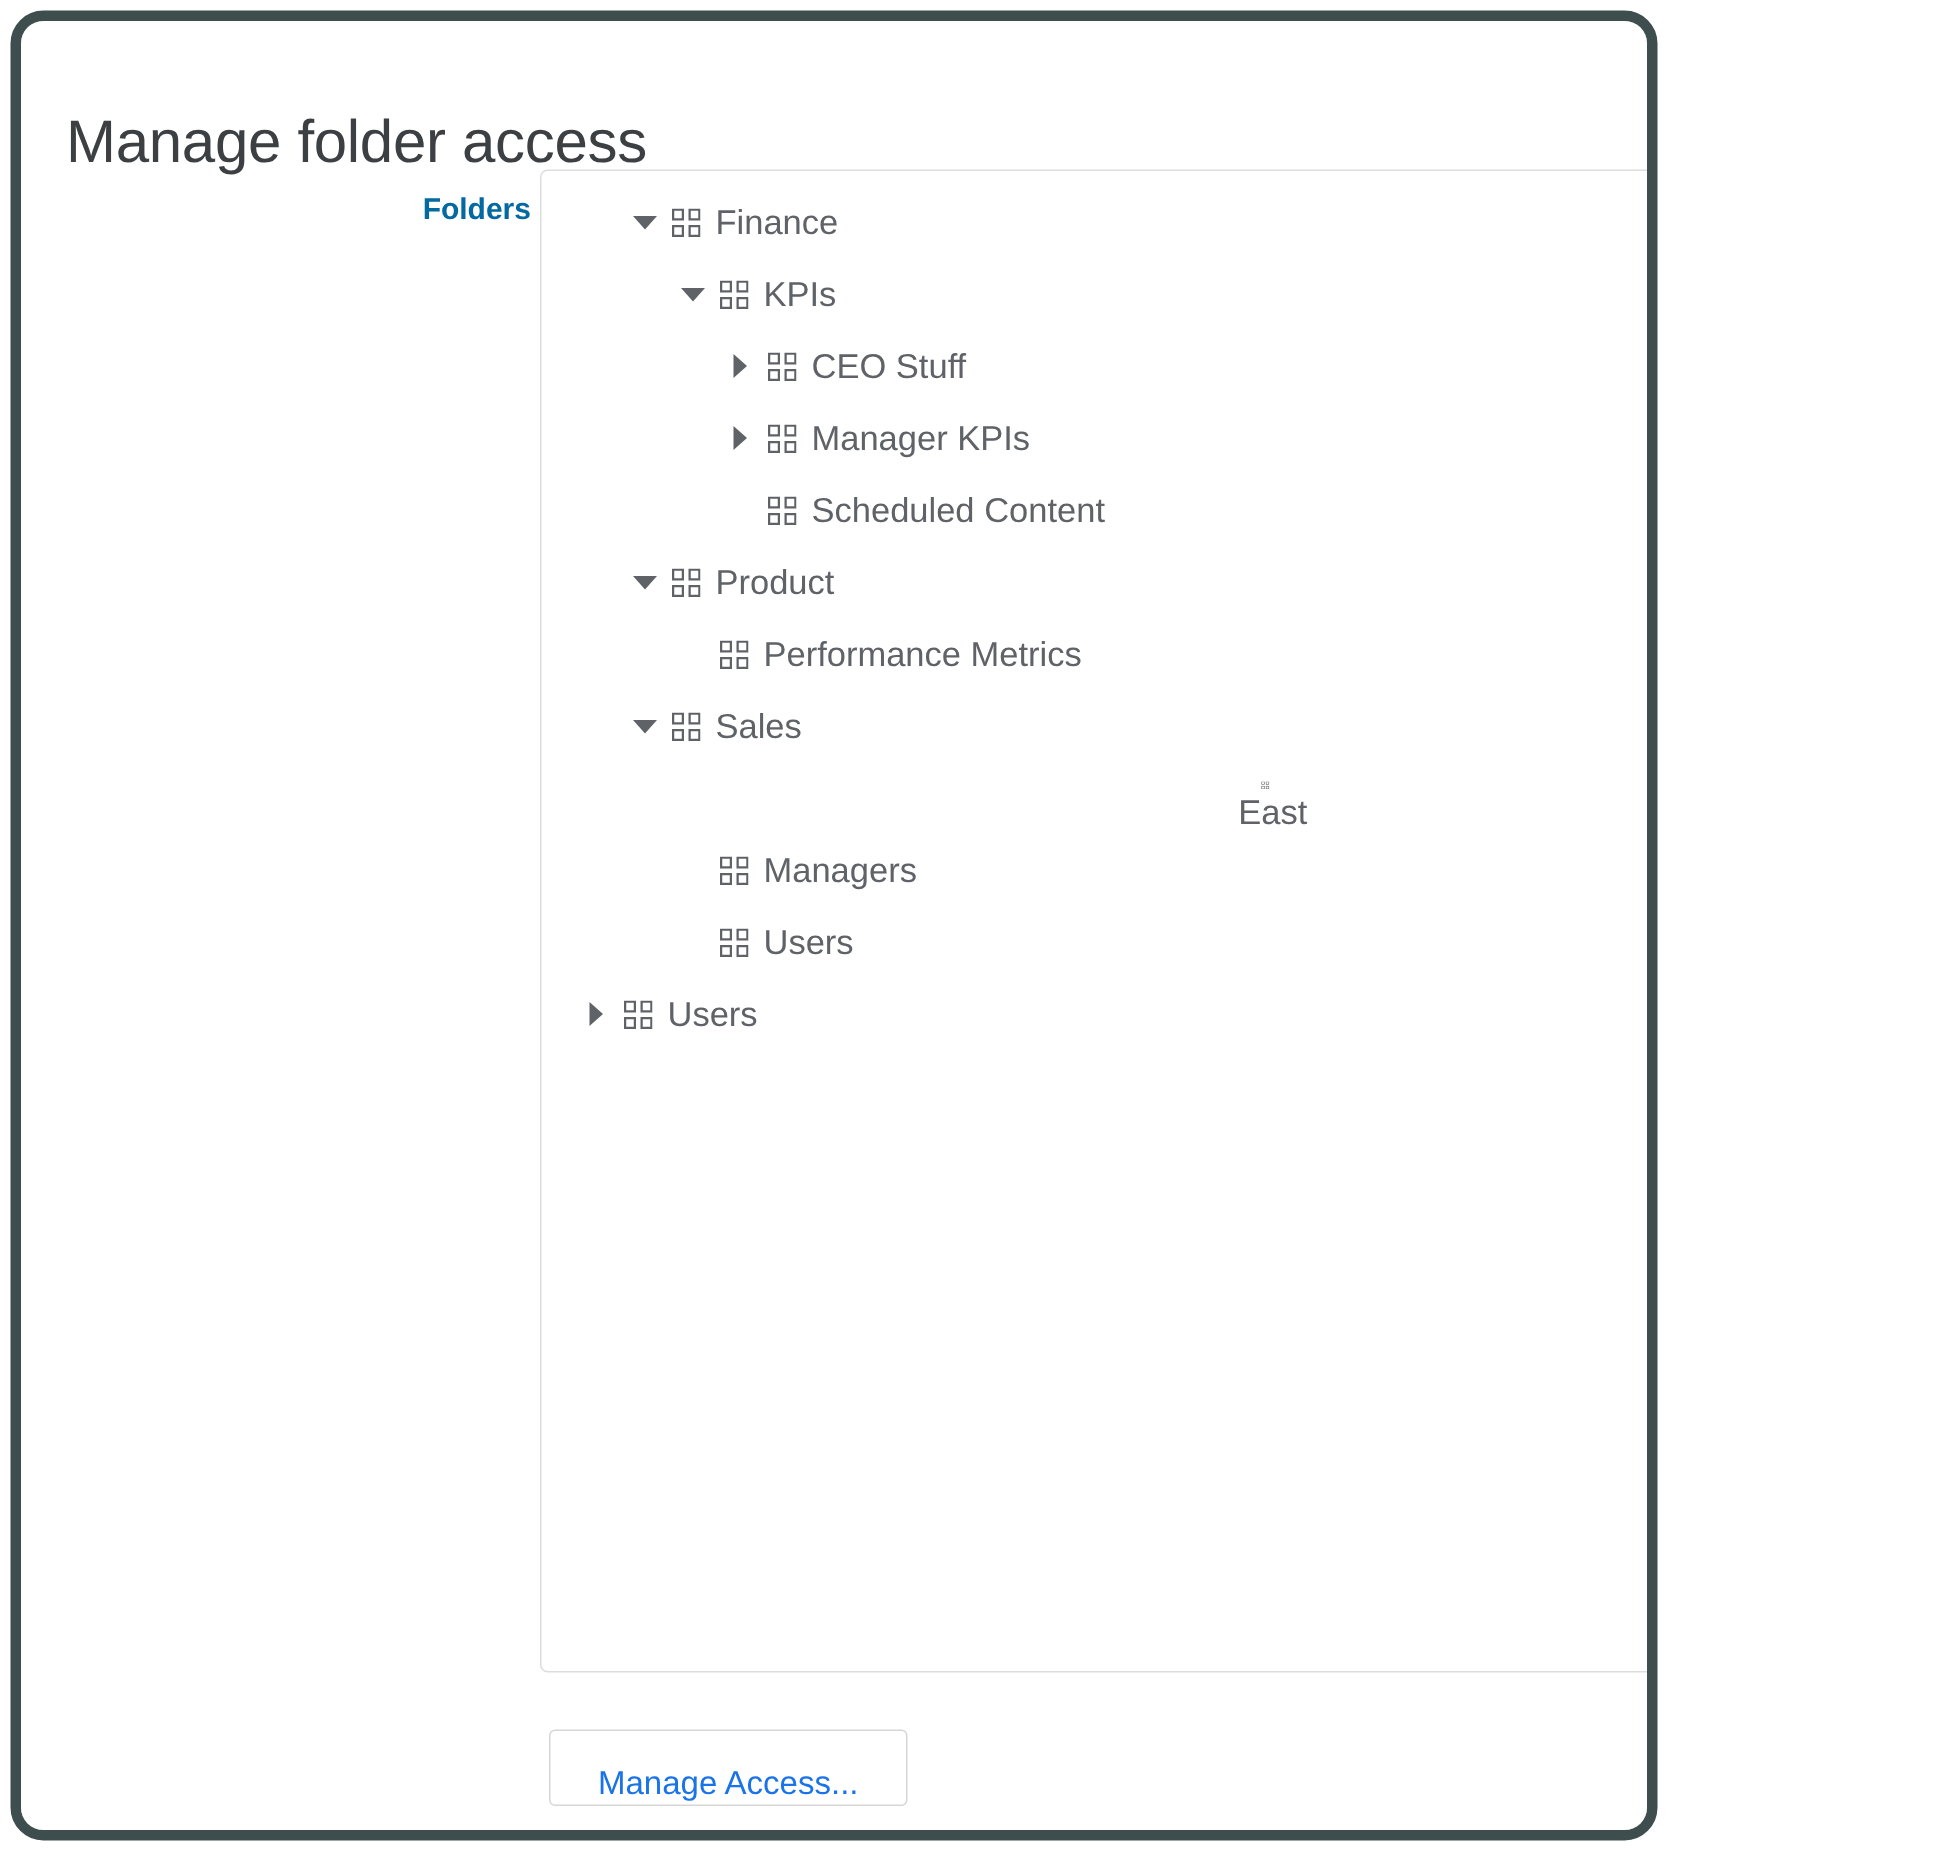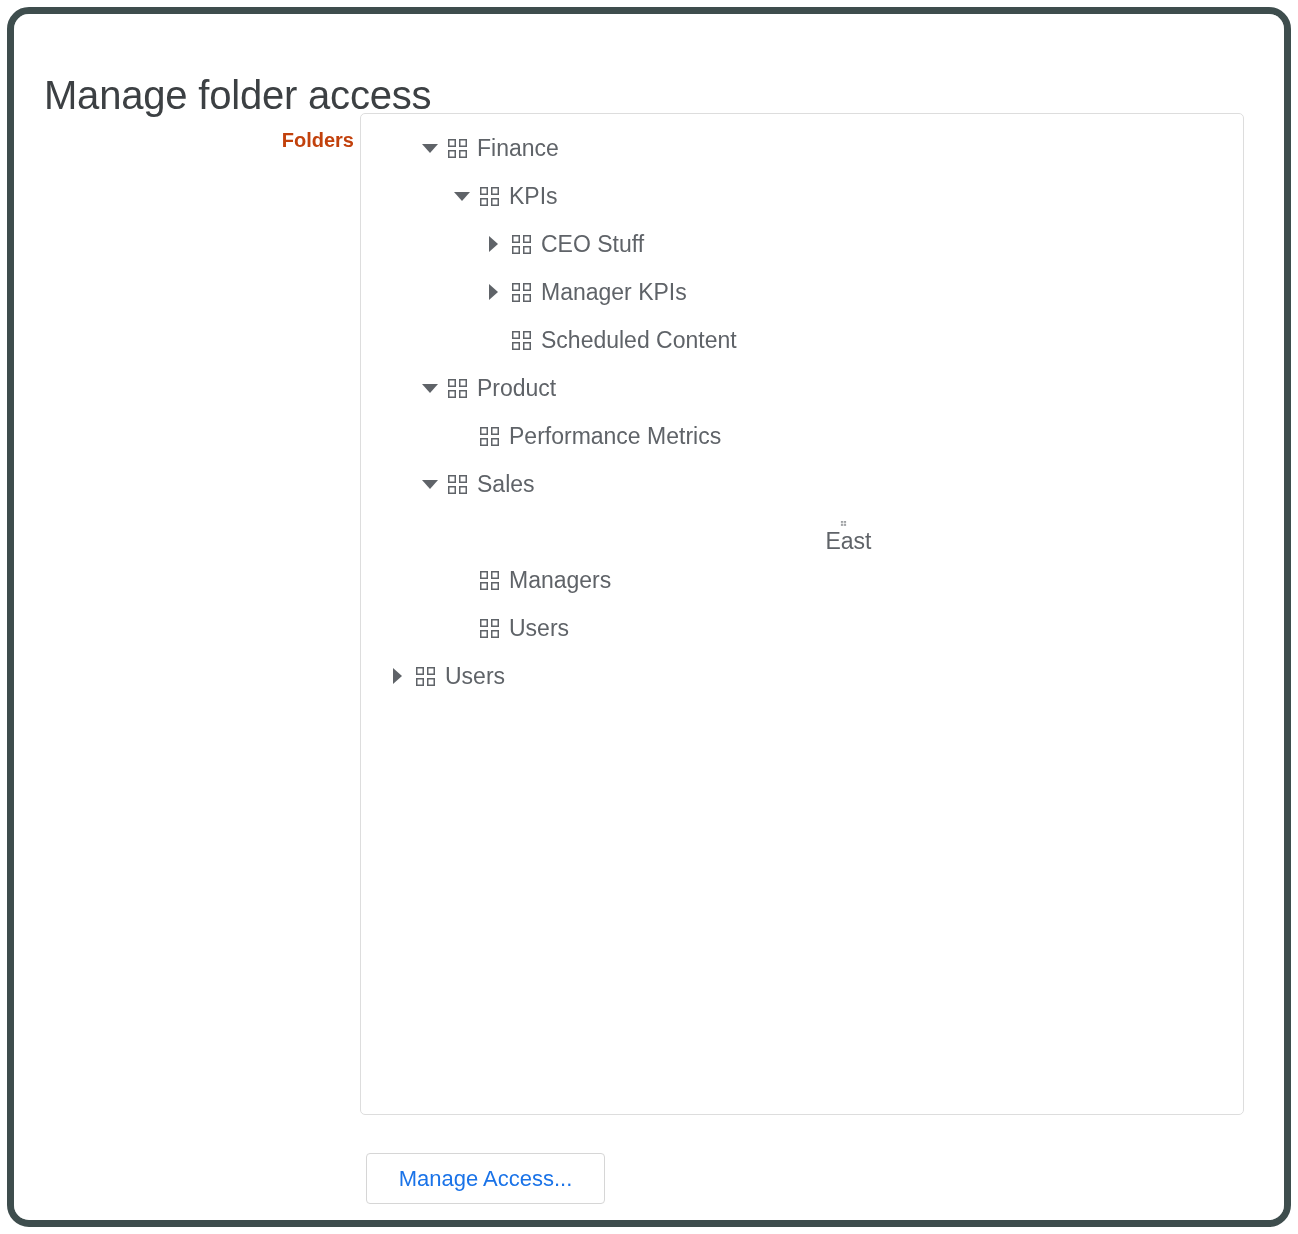--- a/index.html
+++ b/index.html
@@ -13,21 +13,21 @@
     background: #ffffff;
     font-family: "Liberation Sans", sans-serif;
     overflow: hidden;
   }
 
   
   .window-frame {
     position: absolute;
     left: 7px;
     top: 7px;
-    width: 1284px;
+    width: 1098px;
     height: 1220px;
     box-sizing: border-box;
     border: 7px solid #3e4d4d;
     border-radius: 22px;
     background: #ffffff;
     box-shadow: 0 0 0 1px #8a9597 inset;
   }
   .window-inner {
     position: absolute;
     left: 0;
@@ -54,21 +54,21 @@
 
   
   .field-label {
     position: absolute;
     left: 100px;
     top: 113px;
     width: 240px;
     text-align: right;
     font-size: 20px;
     font-weight: 700;
-    color: #c2410c;
+    color: #0369a1;
     line-height: 26px;
   }
 
   
   .tree-panel {
     position: absolute;
     left: 346px;
     top: 99px;
     width: 884px;
     height: 1002px;
@@ -143,21 +143,21 @@
     height: 51px;
     box-sizing: border-box;
     background: #ffffff;
     border: 1px solid #d6d6d6;
     border-radius: 4px;
     color: #1a73e8;
     font-family: "Liberation Sans", sans-serif;
     font-size: 22px;
     line-height: 49px;
     text-align: center;
-    padding: 0;
+    padding: 10px;
     cursor: pointer;
   }
 </style>
 </head>
 <body>
 
 <div class="window-frame">
   <div class="window-inner">
 
     <h1 class="page-title">Manage folder access</h1>

